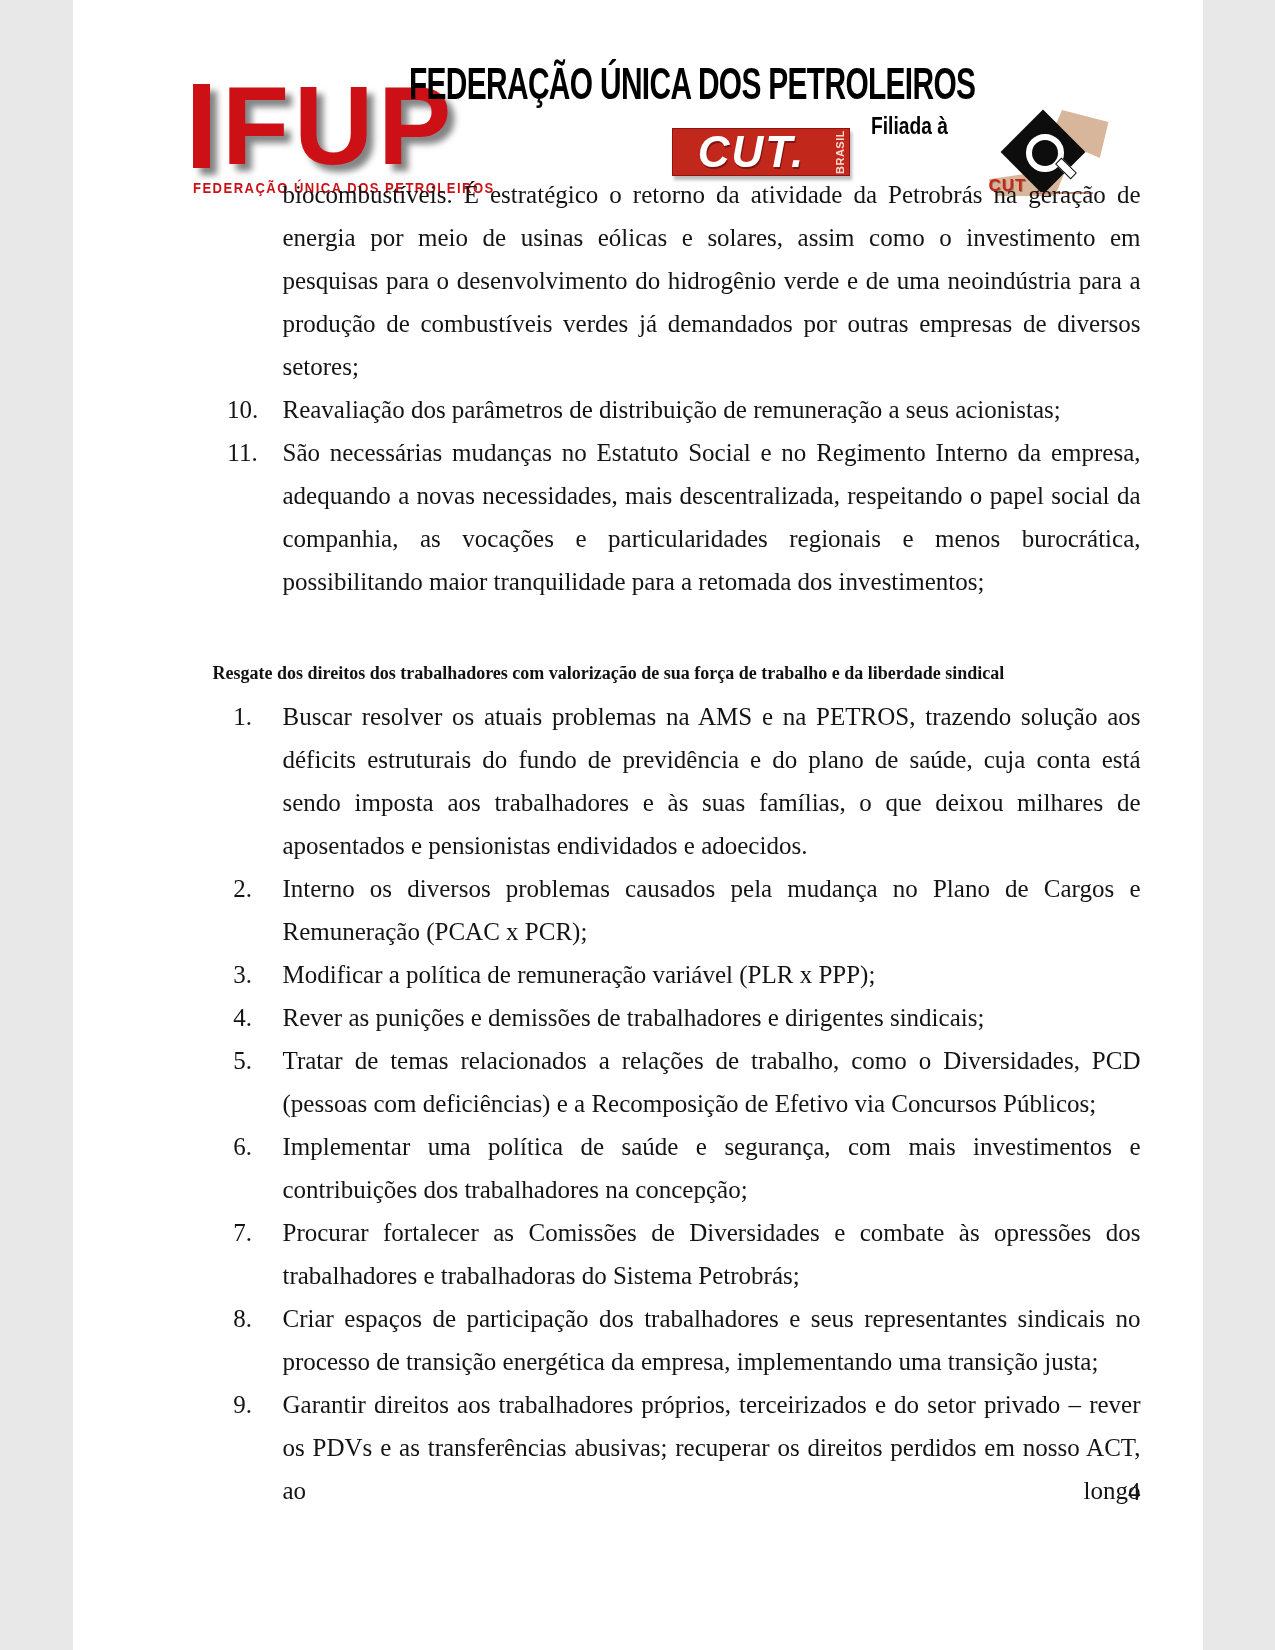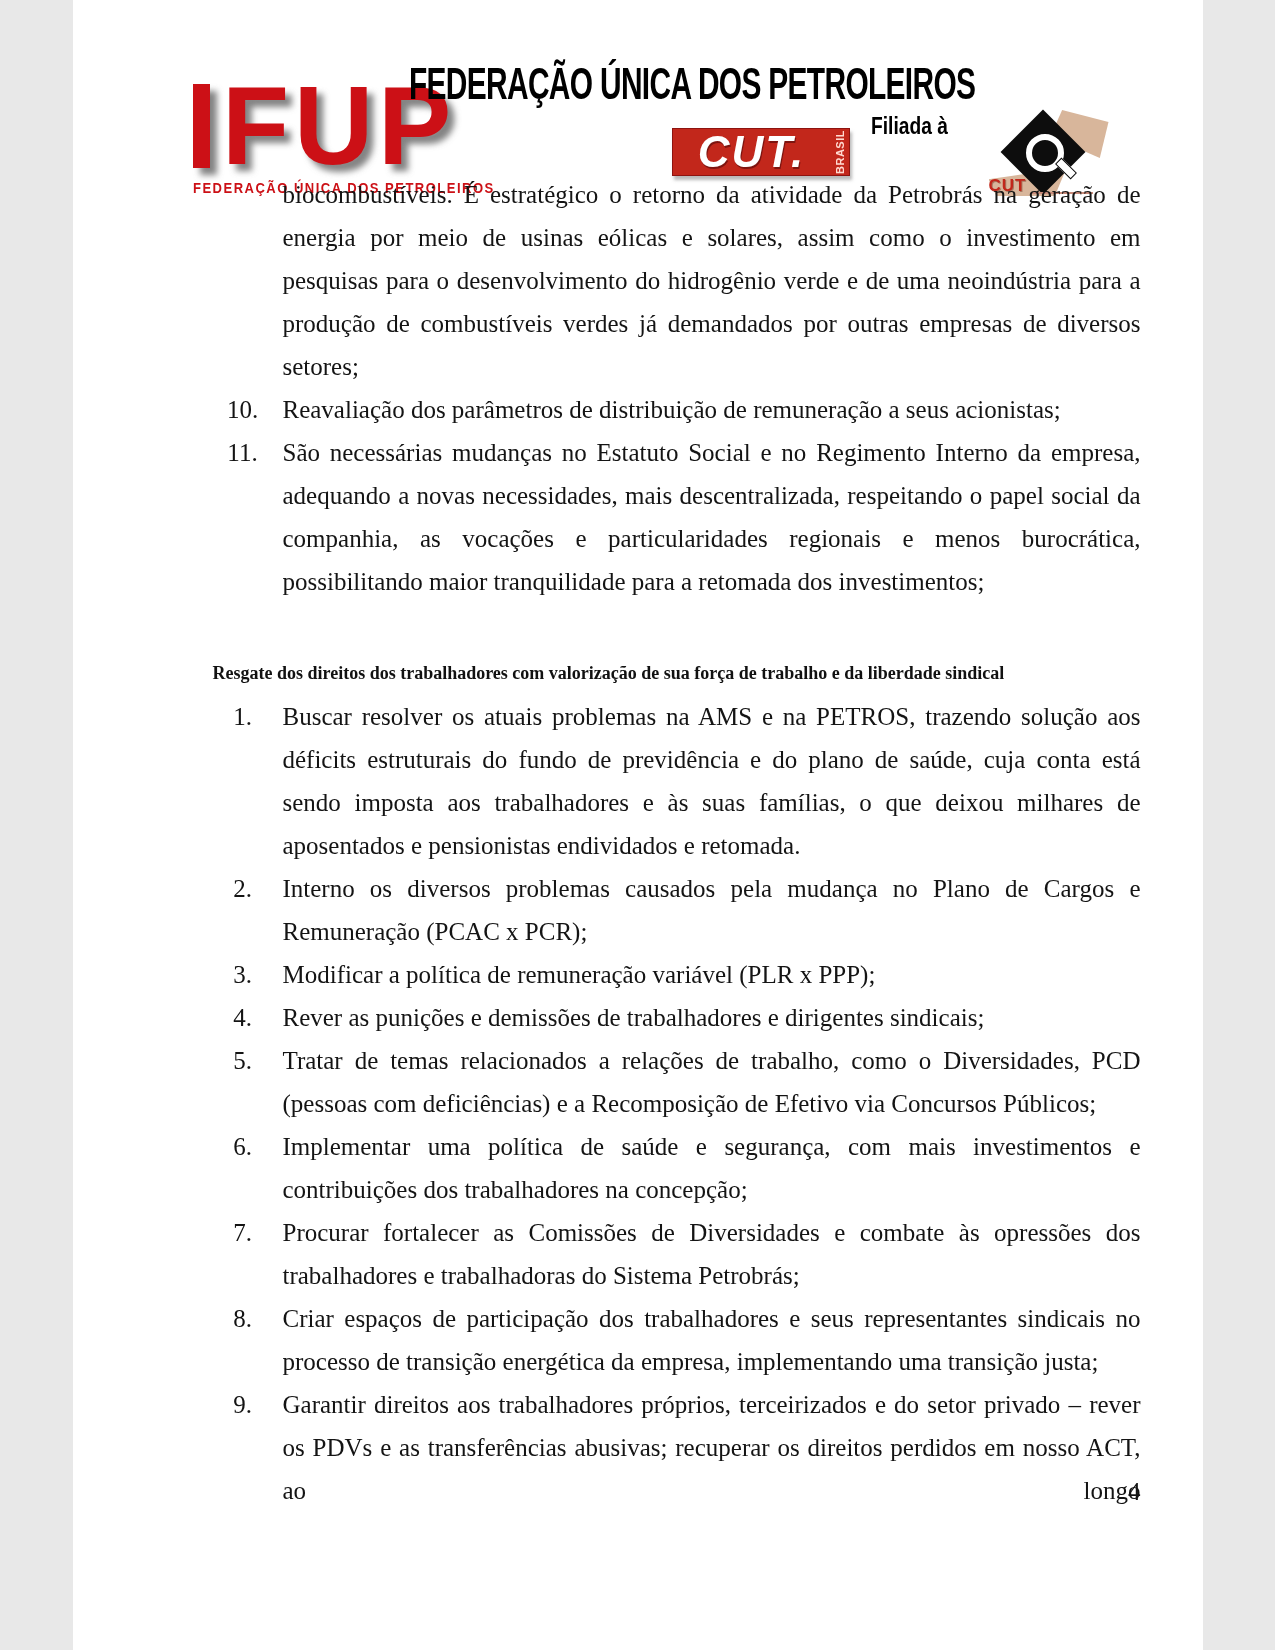--- a/index.html
+++ b/index.html
@@ -157,21 +157,21 @@
     </div>
     <div class="li">
       <span class="num">11.</span>
       <p>São necessárias mudanças no Estatuto Social e no Regimento Interno da empresa, adequando a novas necessidades, mais descentralizada, respeitando o papel social da companhia, as vocações e particularidades regionais e menos burocrática, possibilitando maior tranquilidade para a retomada dos investimentos;</p>
     </div>
 
     <h2 class="section-heading">Resgate dos direitos dos trabalhadores com valorização de sua força de trabalho e da liberdade sindical</h2>
 
     <div class="li">
       <span class="num">1.</span>
-      <p>Buscar resolver os atuais problemas na AMS e na PETROS, trazendo solução aos déficits estruturais do fundo de previdência e do plano de saúde, cuja conta está sendo imposta aos trabalhadores e às suas famílias, o que deixou milhares de aposentados e pensionistas endividados e retomada.</p>
+      <p>Buscar resolver os atuais problemas na AMS e na PETROS, trazendo solução aos déficits estruturais do fundo de previdência e do plano de saúde, cuja conta está sendo imposta aos trabalhadores e às suas famílias, o que deixou milhares de aposentados e pensionistas endividados e adoecidos.</p>
     </div>
     <div class="li">
       <span class="num">2.</span>
       <p>Interno os diversos problemas causados pela mudança no Plano de Cargos e Remuneração (PCAC x PCR);</p>
     </div>
     <div class="li">
       <span class="num">3.</span>
       <p>Modificar a política de remuneração variável (PLR x PPP);</p>
     </div>
     <div class="li">

